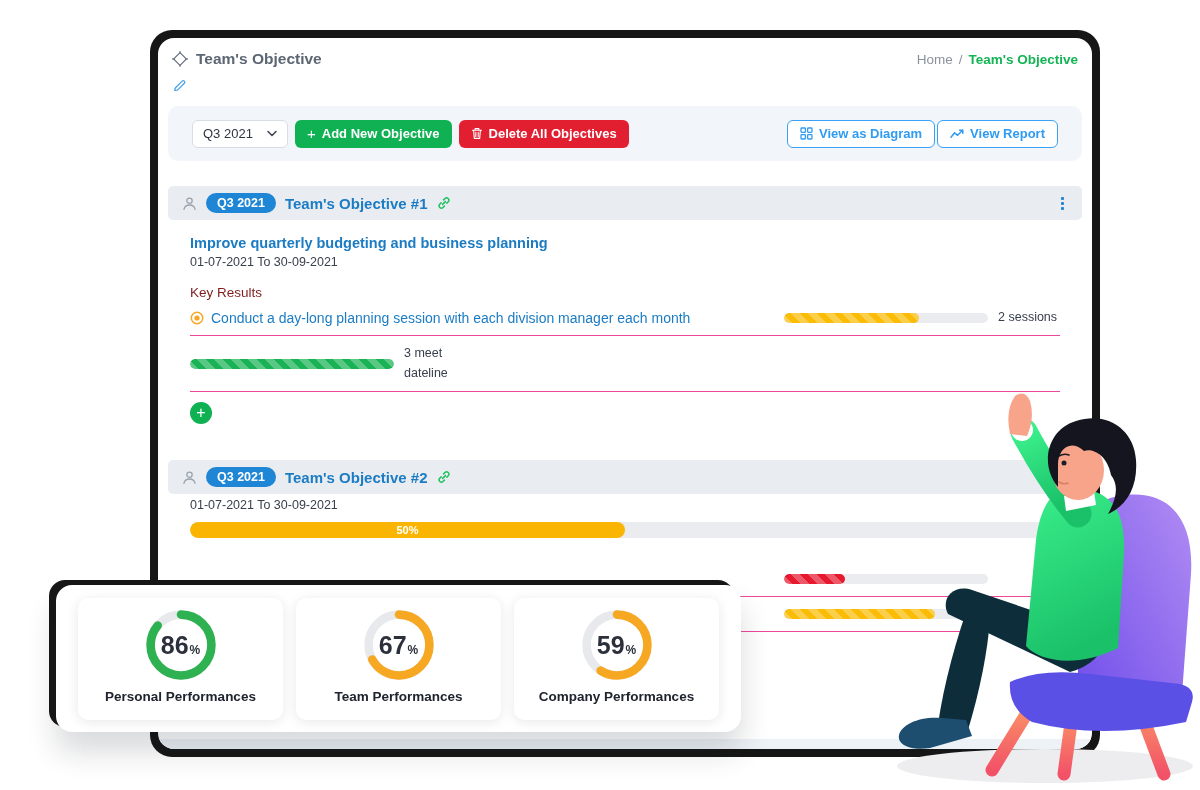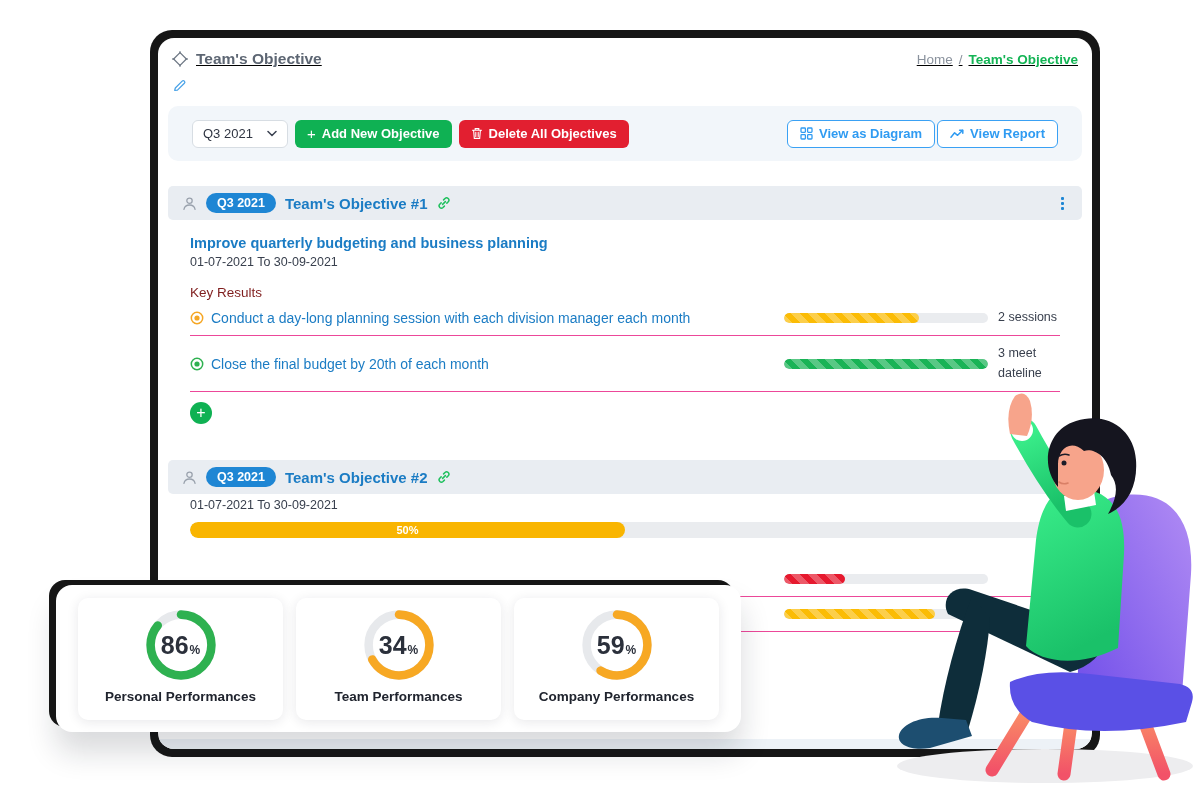--- a/index.html
+++ b/index.html
@@ -7,21 +7,21 @@
   body { font-family:"Liberation Sans", sans-serif; }
   #canvas { position:relative; width:1200px; height:790px; overflow:hidden; background:#fff; }
 
   
   #frame { position:absolute; left:150px; top:30px; width:950px; height:727px;
            background:#161616; border-radius:22px; z-index:1; }
   #card  { position:absolute; left:158px; top:38px; width:934px; height:711px;
            background:#ffffff; border-radius:16px; overflow:hidden; z-index:2; }
   #card-footer-strip { position:absolute; bottom:0; left:0; width:100%; height:10px; background:#edf2f7; }
 
-  .card-top { display:flex; justify-content:space-between; align-items:center; padding:12px 14px 0 14px;text-decoration:underline; }
+  .card-top { display:flex; justify-content:space-between; align-items:center; padding:12px 14px 0 14px; }
   .app-title { display:flex; align-items:center; gap:8px; color:#5d6673; font-size:15.5px; font-weight:600; }
   .breadcrumb { font-size:13.5px; color:#8a929d; display:flex; gap:6px; align-items:center; }
   .crumb-current { color:#14b455; font-weight:600; }
 
   .card-subtitle { display:flex; align-items:center; gap:8px; padding:10px 14px 0 14px;
                    font-size:15.5px; font-weight:700; color:#1c2233; }
 
   
   .toolbar { margin:13px 10px 0 10px; height:55px; background:#f2f6fa; border-radius:10px;
              display:flex; align-items:center; padding:0 24px; gap:7px; }
@@ -205,29 +205,20 @@
             </span>
             <span>Conduct a day-long planning session with each division manager each month</span>
           </span>
           <span class="kr-bar">
             <span class="kr-fill" style="display: block; width: 66%; background-color: rgb(251, 188, 5);"></span>
           </span>
           <span class="kr-label">2 sessions</span>
         </div>
 
         <div class="kr-row">
-          <span class="kr-text">
-            <span class="icon">
-              <svg width="14" height="14" viewBox="0 0 14 14">
-                  <circle cx="7" cy="7" r="5.7" fill="none" stroke-width="1.5" stroke="#2eb150"></circle>
-                  <circle cx="7" cy="7" r="2.6" fill="#2eb150"></circle>
-                </svg>
-            </span>
-            <span>Close the final budget by 20th of each month</span>
-          </span>
           <span class="kr-bar">
             <span class="kr-fill" style="display: block; width: 100%; background-color: rgb(25, 179, 86);"></span>
           </span>
           <span class="kr-label">3 meet dateline</span>
         </div>
 
         <button class="add-btn">+</button>
       </div>
     </div>
 
@@ -301,21 +292,21 @@
       <div class="perf-label">Personal Performances</div>
     </div>
 
     <div class="perf-card">
       <div class="donut-wrap">
         <svg width="76" height="76" viewBox="0 0 80 80">
           <circle cx="40" cy="40" r="32" fill="none" stroke="#e7e9ec" stroke-width="9"></circle>
           <circle cx="40" cy="40" r="32" fill="none" stroke-width="9" stroke-linecap="round" transform="rotate(-90 40 40)" stroke="#f7a823" stroke-dasharray="134.71149298593033 201.06192982974676"></circle>
         </svg>
         <div class="donut-value">
-            <span>34</span>
+            <span>67</span>
             <span class="unit">%</span>
           </div>
       </div>
       <div class="perf-label">Team Performances</div>
     </div>
 
     <div class="perf-card">
       <div class="donut-wrap">
         <svg width="76" height="76" viewBox="0 0 80 80">
           <circle cx="40" cy="40" r="32" fill="none" stroke="#e7e9ec" stroke-width="9"></circle>

